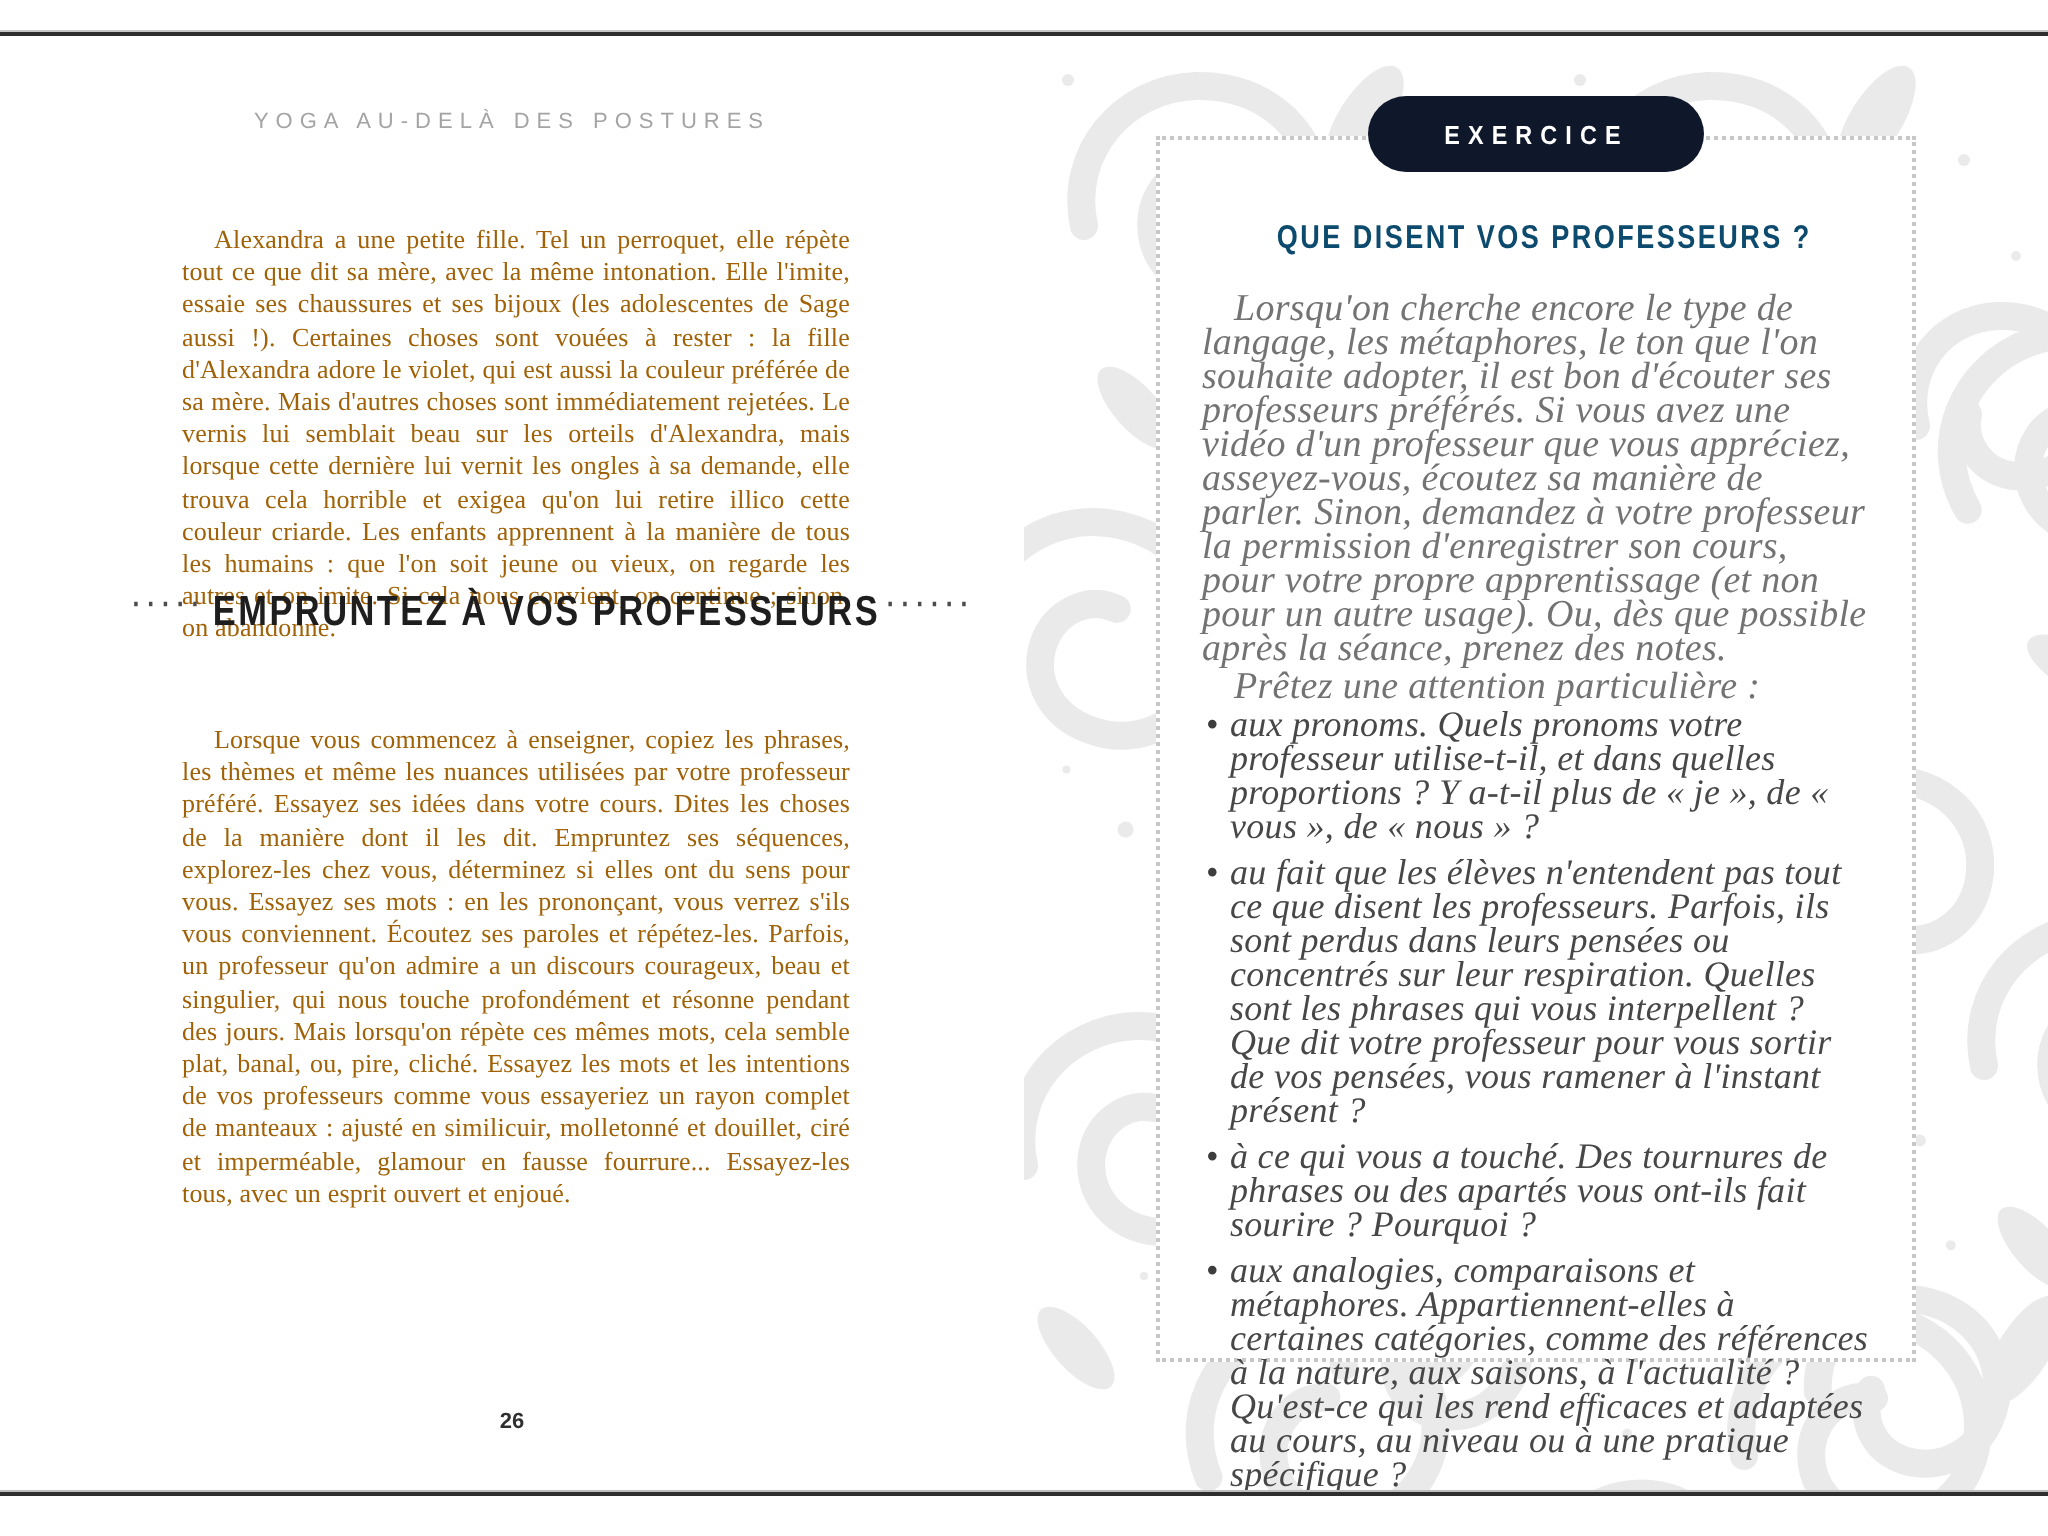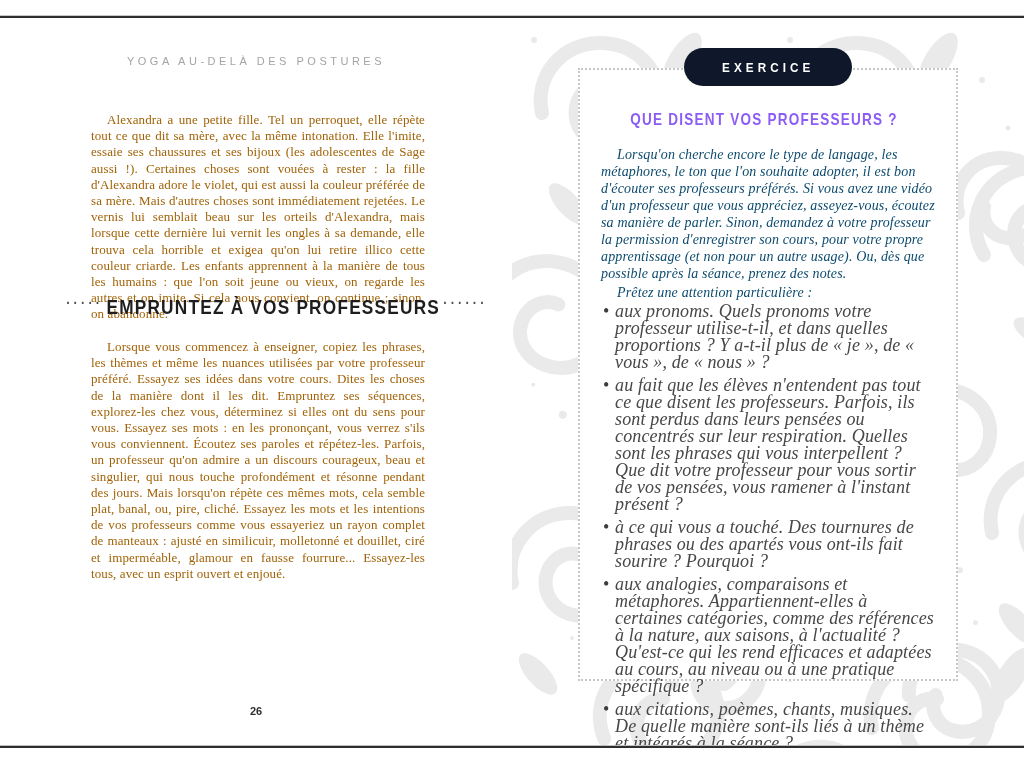--- a/index.html
+++ b/index.html
@@ -46,21 +46,21 @@
   .body-para {
     position: absolute; left: 91px; width: 334px;
     font-size: 13px;
     line-height: 16.2px;
     color: #a16207;
     text-align: justify;
     text-indent: 16px;
     letter-spacing: 0.1px;
   }
   .para-1 { top: 81px; }
-  .para-2 { top: 308px; }
+  .para-2 { top: 331px; }
   .section-heading {
     position: absolute; left: 0; top: 276px; width: 512px;
     text-align: center;
     white-space: nowrap;
     color: #1e1e1e;
     padding-left: 20px;
   }
   .condensed {
     display: inline-block;
     transform: scaleX(0.82);
@@ -115,37 +115,37 @@
   }
   .exercise-pill .pill-label {
     font-family: "Liberation Sans", sans-serif;
     font-weight: 700;
     font-size: 13px;
     letter-spacing: 4.5px;
     color: #ffffff;
     transform: scaleX(0.9);
   }
   .box-heading {
-    text-align: left;
+    text-align: right;
     white-space: nowrap;
-    color: #8b5cf6;
+    color: #0c4a6e;
     margin: 0 0 17px 0;
   }
   .box-heading .heading-text {
     font-family: "Liberation Sans", sans-serif;
     font-weight: 700;
     font-size: 16.5px;
     letter-spacing: 1.5px;
   }
   .italic-para {
     font-family: "Liberation Serif", serif;
     font-style: italic;
-    font-size: 14px;
+    font-size: 19px;
     line-height: 17px;
-    color: #0c4a6e;
+    color: #737373;
     text-indent: 16px;
     letter-spacing: 0.15px;
     margin: 0;
   }
   .list-intro { margin-top: 2px; }
   .bullet-list {
     margin: 2px 0 0 0;
     padding: 0 0 0 14px;
     list-style: none;
   }

